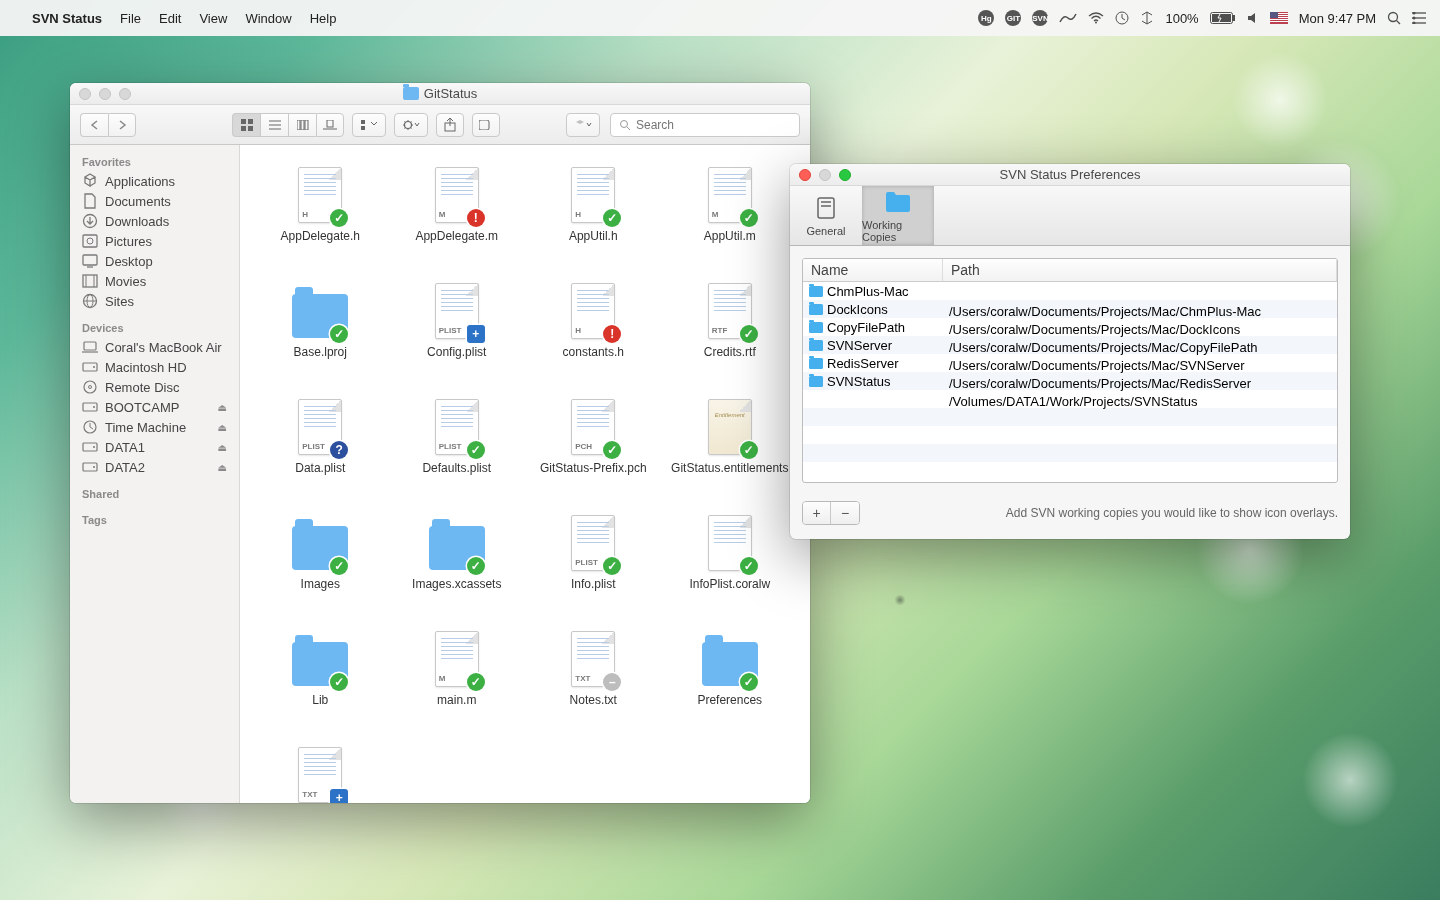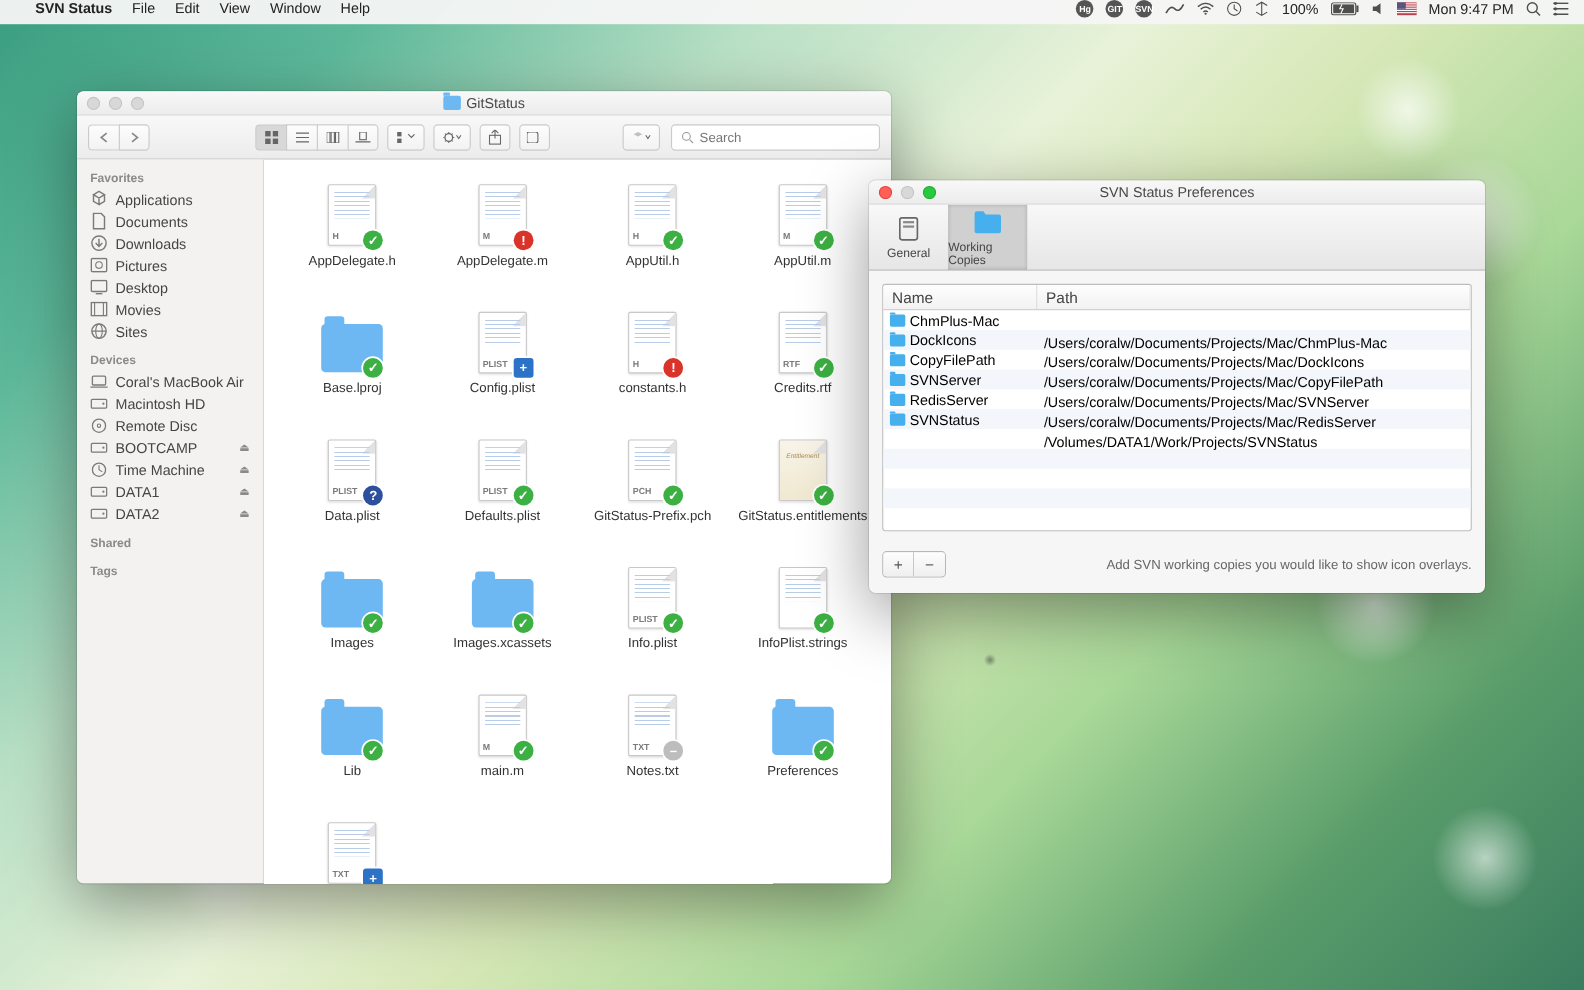--- a/index.html
+++ b/index.html
@@ -18,22 +18,22 @@
     radial-gradient(ellipse 100px 100px at 1340px 200px, rgba(255,255,255,0.6) 0%, transparent 60%),
     radial-gradient(ellipse 60px 60px at 1100px 350px, rgba(255,255,255,0.5) 0%, transparent 60%),
     radial-gradient(ellipse 90px 90px at 1250px 550px, rgba(255,255,255,0.65) 0%, transparent 60%),
     radial-gradient(ellipse 70px 70px at 200px 800px, rgba(255,255,255,0.5) 0%, transparent 60%),
     radial-gradient(ellipse 80px 80px at 1350px 780px, rgba(255,255,255,0.6) 0%, transparent 60%),
     radial-gradient(circle 8px at 900px 600px, rgba(50,50,50,0.5) 0%, transparent 70%);
   z-index: 0;
 }
 
 
-.menubar { position: absolute; top:0; left:0; right:0; height:22px;
-  background: rgba(245,245,245,0.95); display:flex; align-items:flex-start; z-index:10;
+.menubar { position: absolute; top:0; left:0; right:0; height:36px;
+  background: rgba(245,245,245,0.95); display:flex; align-items:center; z-index:10;
   font-size:13px; color:#222; }
 .menubar-left { display:flex; align-items:center; padding-left:14px; gap:18px;}
 .menubar-right { margin-left:auto; display:flex; align-items:center; gap:11px; padding-right:14px;}
 .apple-logo { font-size:15px; }
 .bold { font-weight:600; }
 .menubar-icon { font-size:13px; opacity:0.85; display:inline-flex; align-items:center; justify-content:center;}
 .badge-circle { display:inline-flex; width:16px; height:16px; border-radius:50%; background:#555; color:#fff; font-size:8px; font-weight:bold; align-items:center; justify-content:center;}
 
 
 .window { position:absolute; background:#f6f6f6; border-radius:6px;
@@ -581,21 +581,21 @@
           <div class="filename">Info.plist</div>
         </div>
         <div class="file-item">
           <div class="file-icon">
             <div class="doc">
               <div class="lines"></div>
               <div class="ext"></div>
             </div>
             <div class="overlay-badge ov-green"></div>
           </div>
-          <div class="filename">InfoPlist.strings</div>
+          <div class="filename">InfoPlist.coralw</div>
         </div>
         <div class="file-item">
           <div class="file-icon">
             <div class="folder"></div>
             <div class="overlay-badge ov-green"></div>
           </div>
           <div class="filename">Lib</div>
         </div>
         <div class="file-item">
           <div class="file-icon">

